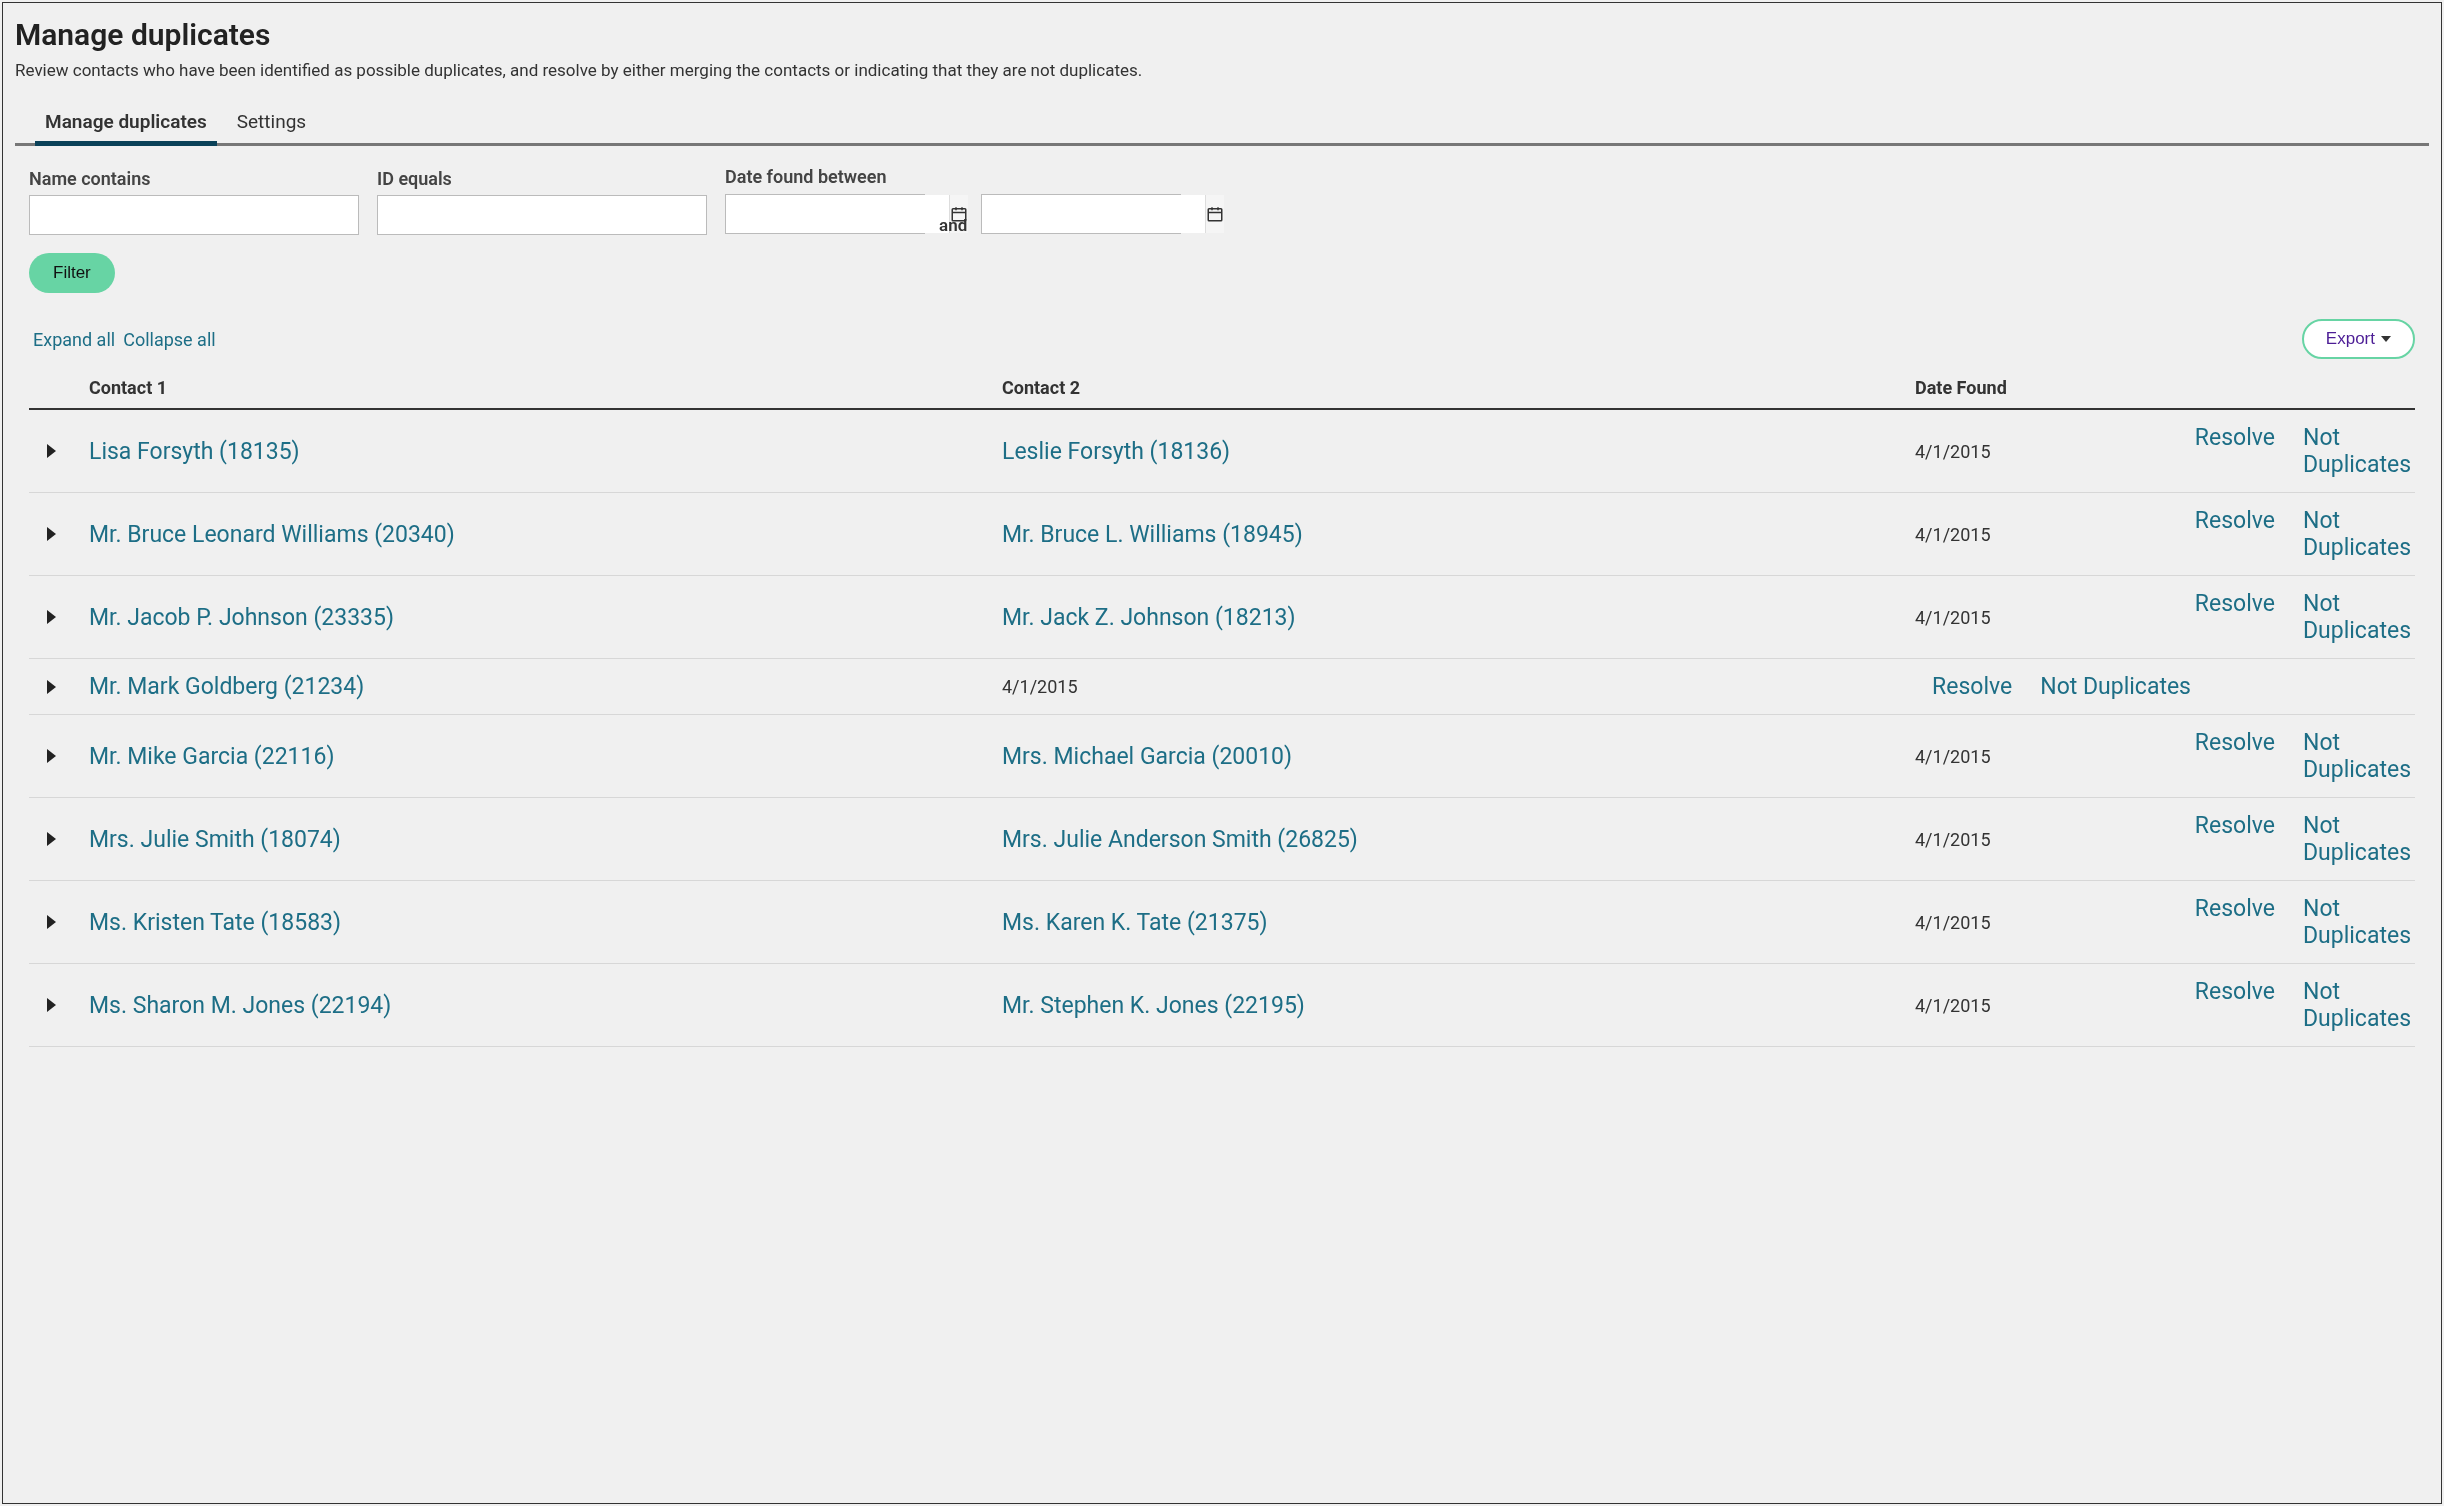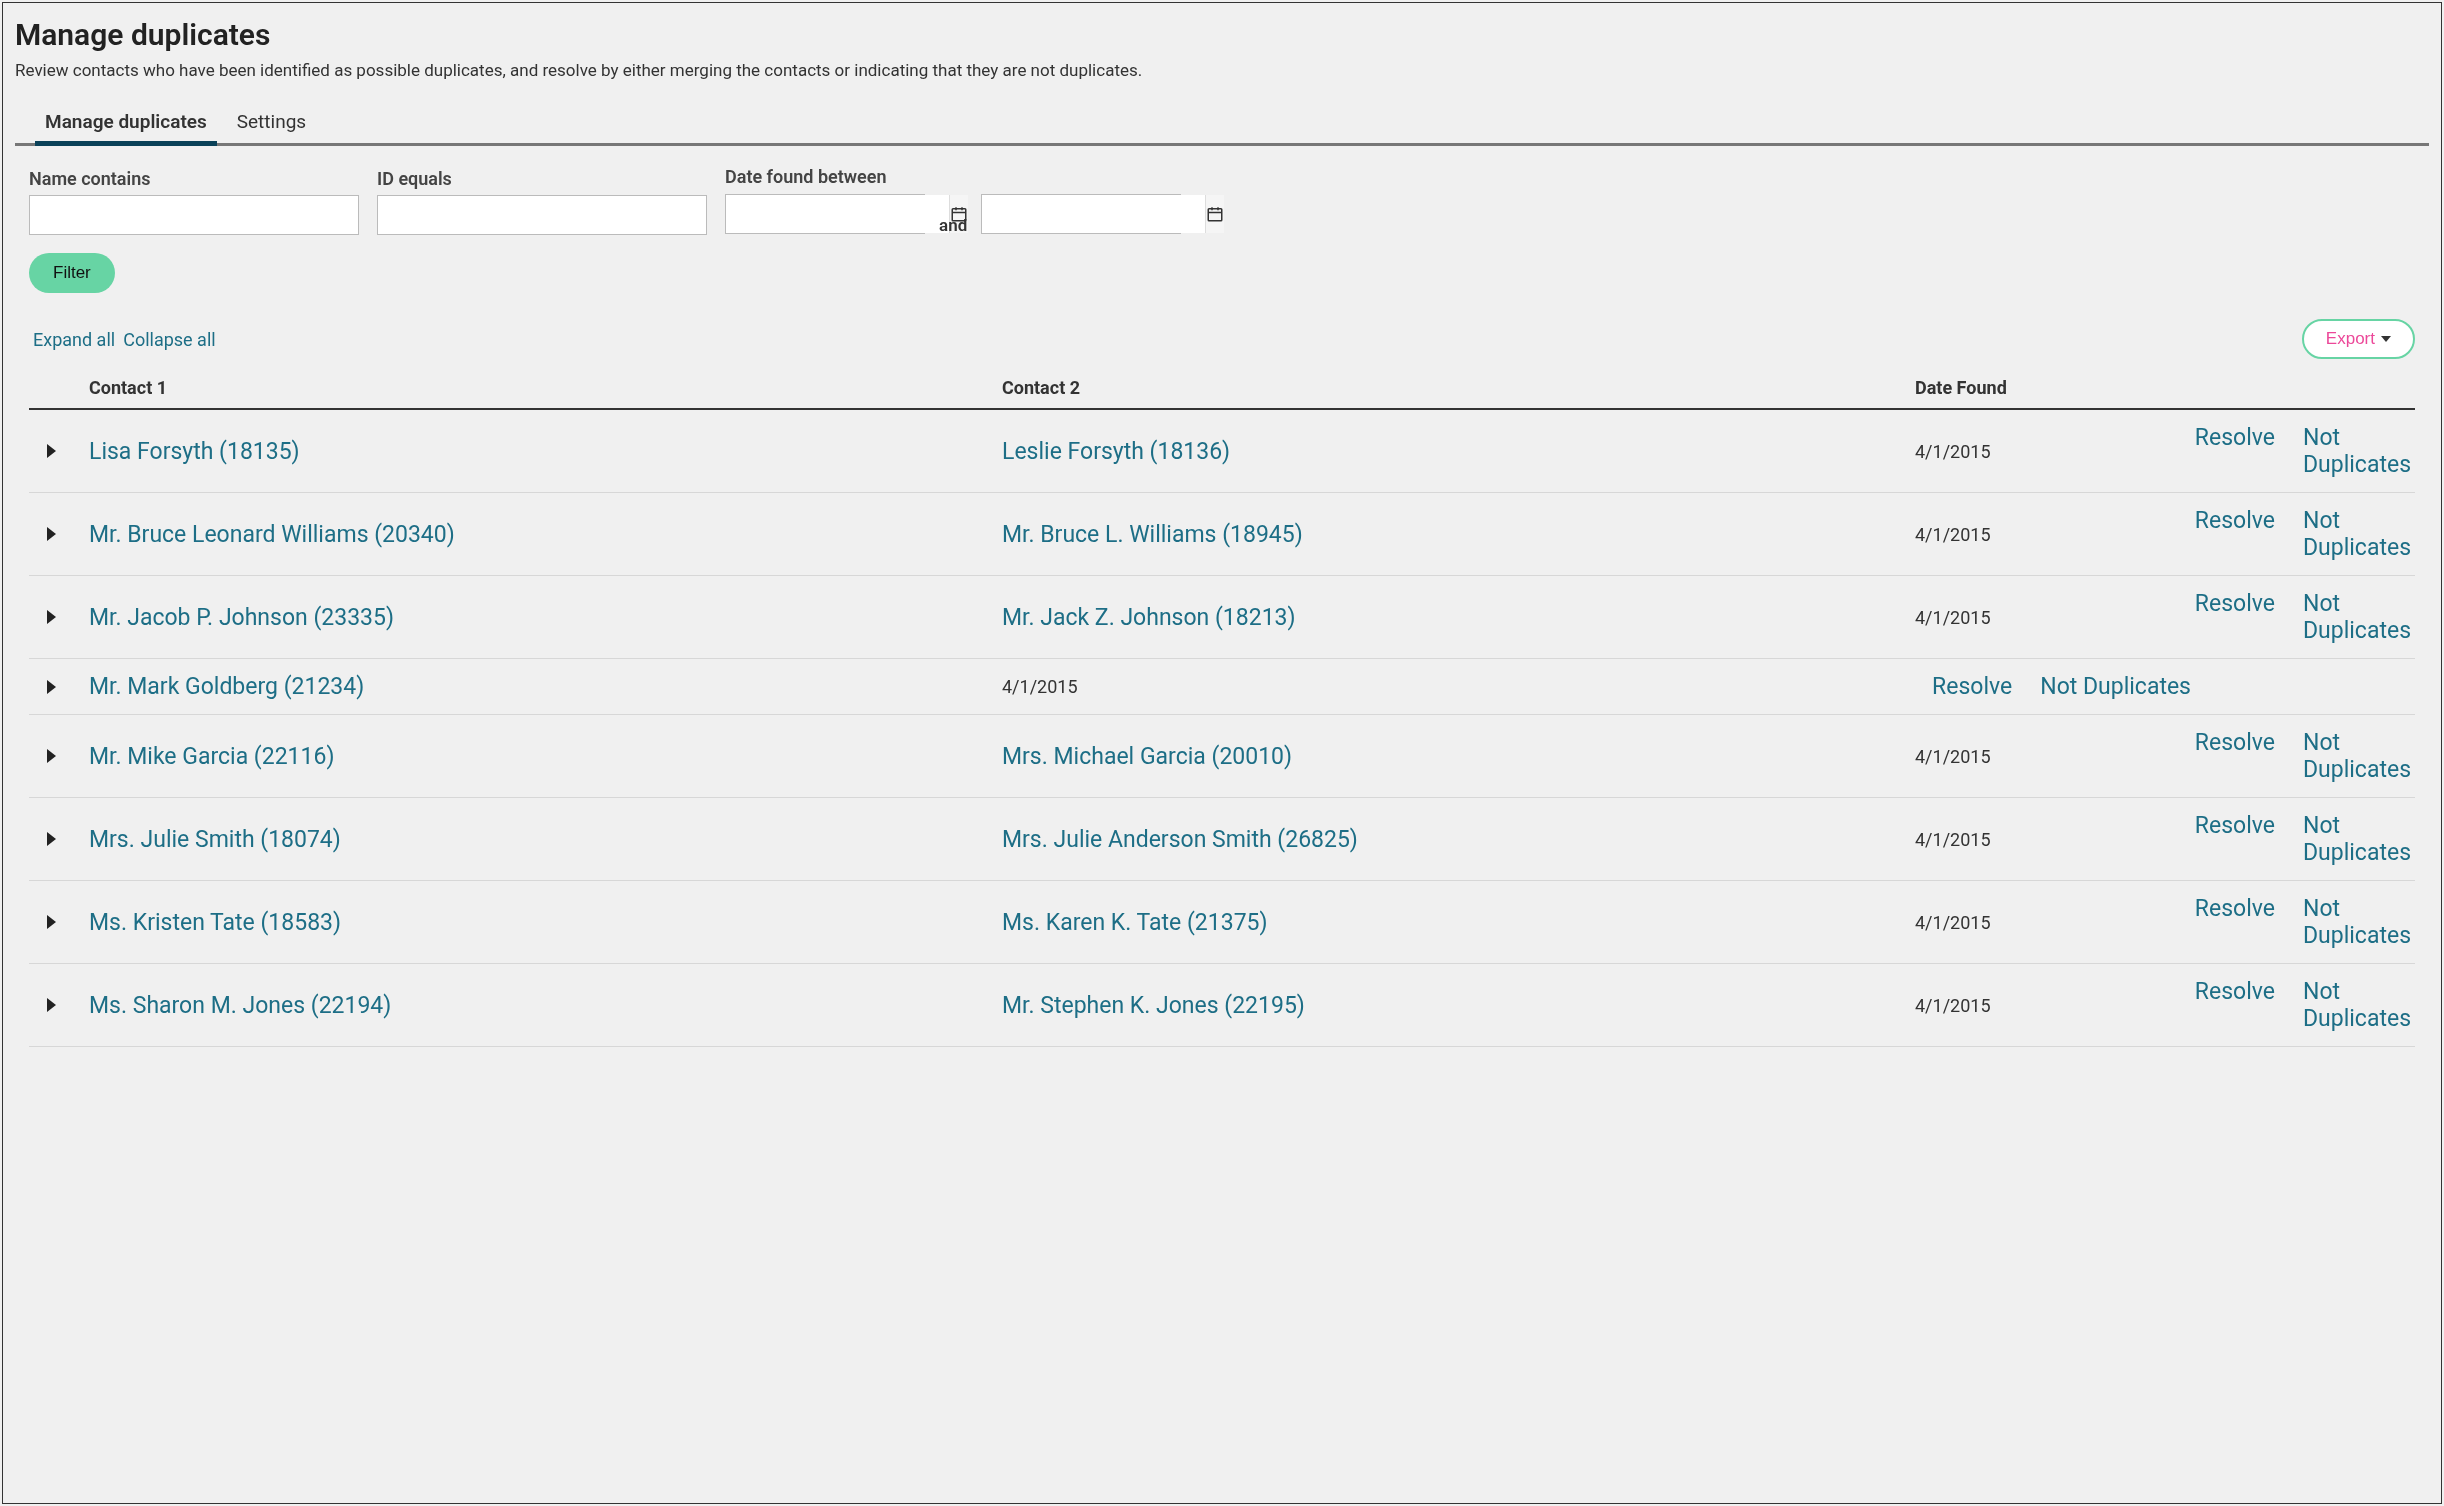--- a/index.html
+++ b/index.html
@@ -126,21 +126,21 @@
   color: #1d6e86;
   font-size: 18px;
   cursor: pointer;
 }
 .export-btn {
   border: 2px solid #67d4a4;
   background: #fff;
   border-radius: 26px;
   padding: 8px 22px;
   font-size: 17px;
-  color: #ec4899;
+  color: #4c1d95;
   cursor: pointer;
   display: inline-flex;
   align-items: center;
   gap: 6px;
 }
 .caret-down {
   width: 0; height: 0;
   border-left: 5px solid transparent;
   border-right: 5px solid transparent;
   border-top: 6px solid #333;

